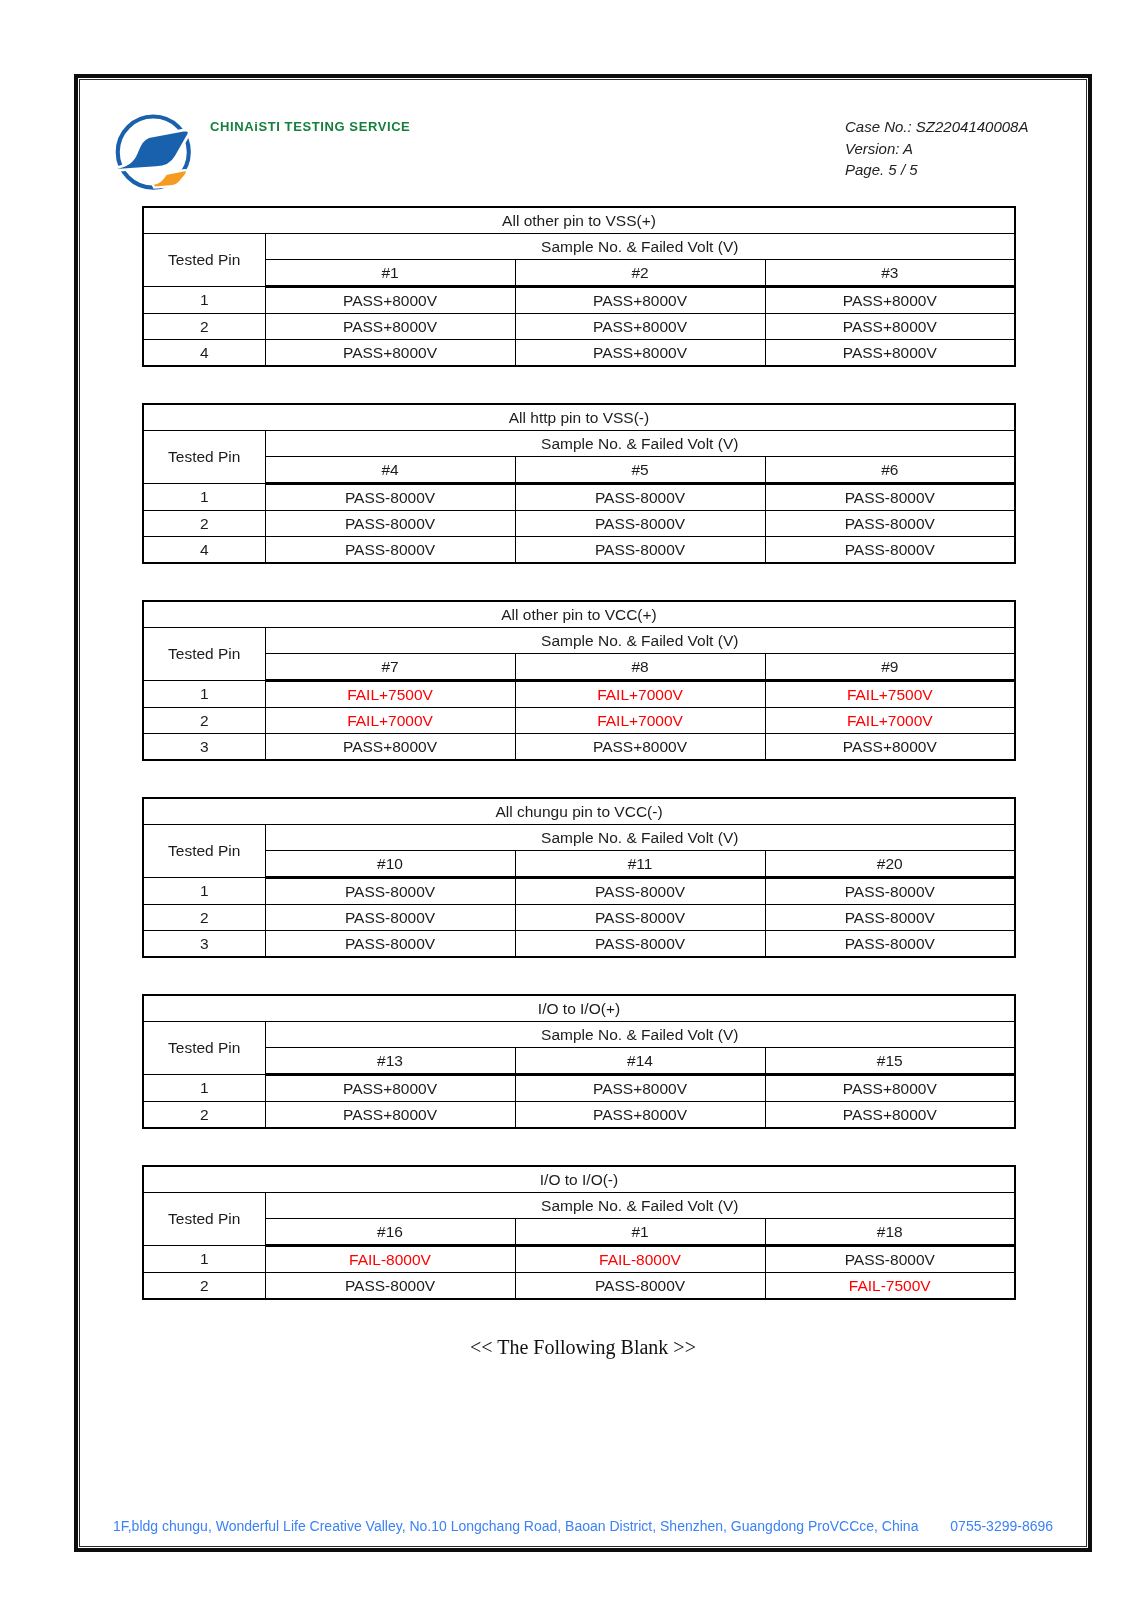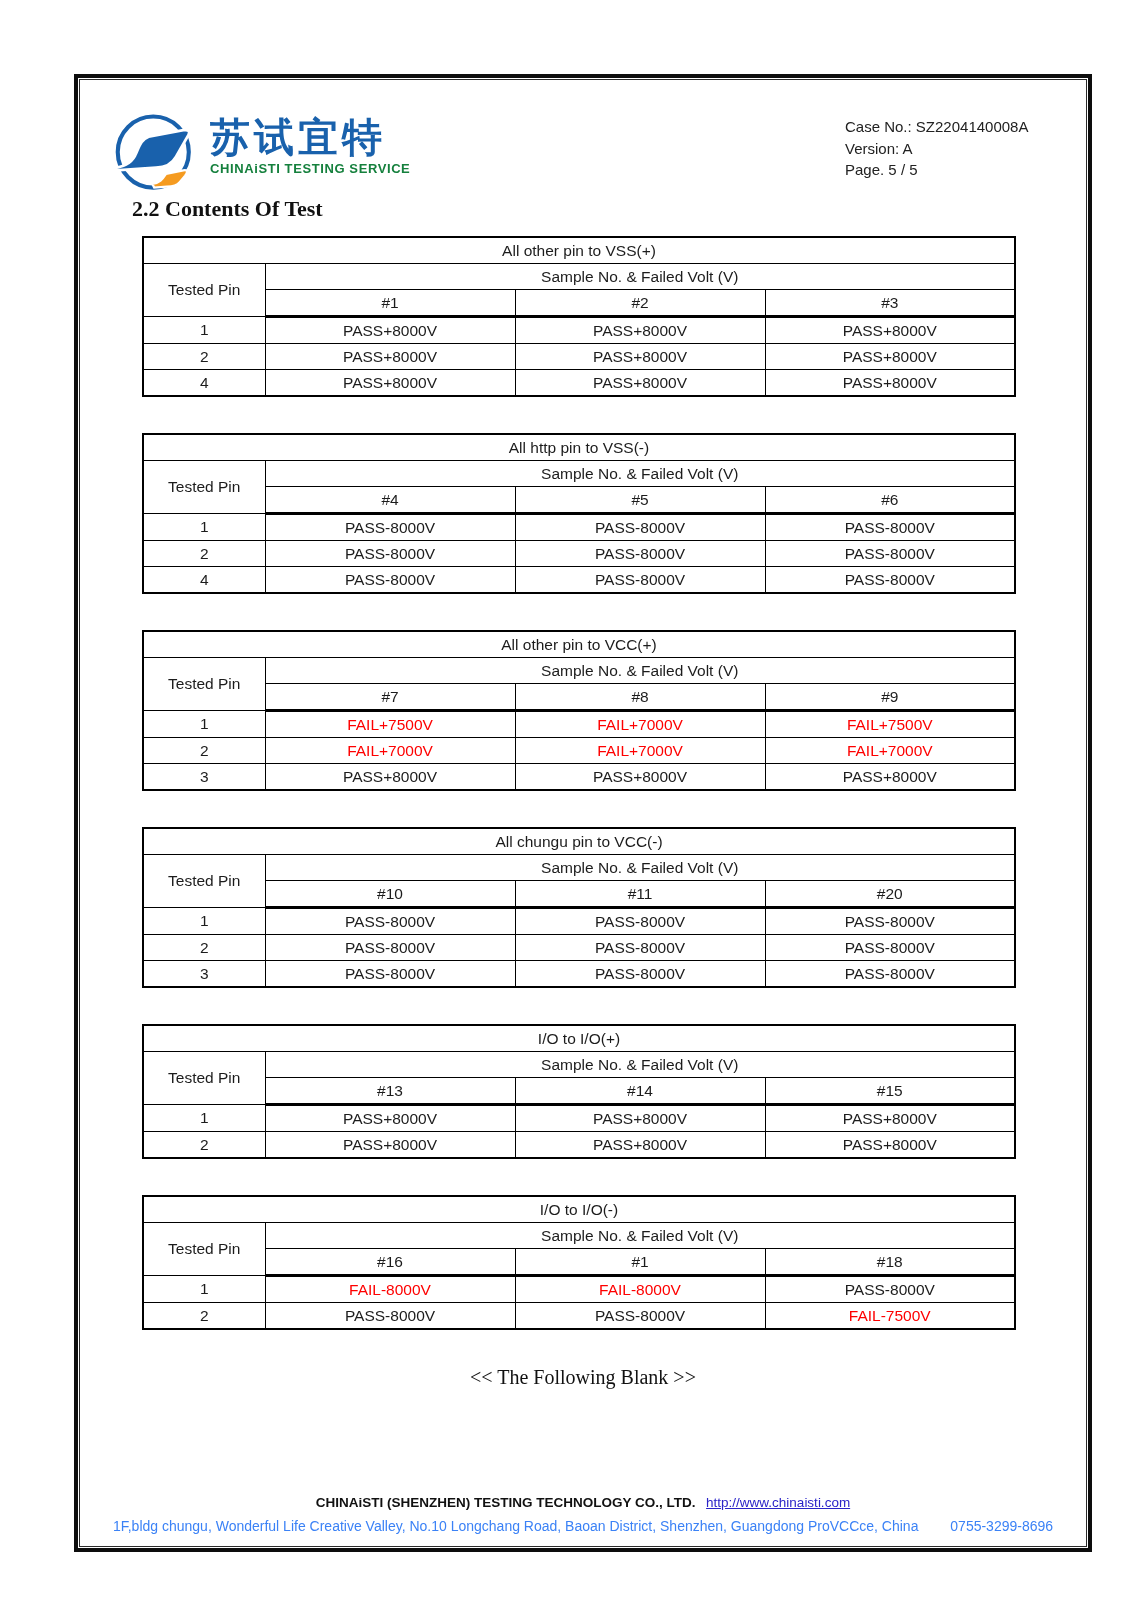--- a/index.html
+++ b/index.html
@@ -23,21 +23,21 @@
   .logo-text{margin-left:8px;padding-top:4px;}
   .logo-cn{
     font-family:sans-serif;font-weight:bold;font-size:40px;line-height:42px;
     color:#1961ac;letter-spacing:4px;white-space:nowrap;
   }
   .logo-sub{
     font-size:13px;font-weight:bold;color:#15803d;letter-spacing:0.6px;
     margin-top:3px;white-space:nowrap;
   }
   .case-info{
-    position:absolute;left:765px;top:36px;font-size:15px;line-height:21.5px;color:#222;
+    position:absolute;left:765px;top:36px;font-size:15px;line-height:21.5px;color:#222;font-style:italic;
   }
   
   .heading{
     margin:4px 0 0 52px;
     font-family:"Liberation Serif",serif;font-weight:bold;font-size:22px;color:#111;
   }
   
   .tables{margin:14px 12px 0 62px;width:748px;}
   table.test-table{
     border-collapse:collapse;table-layout:fixed;width:874px;
@@ -72,32 +72,30 @@
     <div class="header">
       <div class="logo">
         <svg class="logo-mark" viewBox="0 0 100 90" xmlns="http://www.w3.org/2000/svg">
           <circle cx="47" cy="44" r="39" fill="none" stroke="#1961ac" stroke-width="4.5"></circle>
           <path d="M2 62 C14 60 22 57 27 48 C31 40 33 30 42 27 L80 20
                    C87 19 88 22 84 28 L72 49 C67 58 60 61 50 61 L6 64 Z" fill="#1961ac" stroke="#ffffff" stroke-width="3"></path>
           <path d="M46 79 C54 78 57 74 61 68 L80 64 C85 63 85 66 82 70 L76 77
                    C73 81 69 82 62 82 L48 83 Z" fill="#f59b20" stroke="#ffffff" stroke-width="2.5"></path>
         </svg>
         <div class="logo-text">
-          <div class="logo-cn">苏试宜特</div>
           <div class="logo-sub">CHINAiSTI TESTING SERVICE</div>
         </div>
       </div>
       <div class="case-info">
         <div>Case No.: SZ2204140008A</div>
         <div>Version: A</div>
         <div>Page. 5 / 5</div>
       </div>
     </div>
 
-    <div class="heading">2.2 Contents Of Test</div>
 
     <div class="tables">
         <table class="test-table">
           <colgroup>
             <col class="col-pin">
             <col class="col-s">
             <col class="col-s">
             <col class="col-s">
           </colgroup>
           <tbody>
@@ -319,24 +317,20 @@
               <td class="t-val tl">PASS-8000V</td>
               <td class="t-val tl fail">FAIL-7500V</td>
             </tr>
           </tbody>
         </table>
       </div>
 
     <div class="following-blank">&lt;&lt; The Following Blank &gt;&gt;</div>
 
     <div class="footer">
-      <div>
-        <span class="footer-company">CHINAiSTI (SHENZHEN) TESTING TECHNOLOGY CO., LTD.</span>
-        <a class="footer-link" href="#">http://www.chinaisti.com</a>
-      </div>
       <div class="footer-address">
         <span>1F,bldg chungu, Wonderful Life Creative Valley, No.10 Longchang Road, Baoan District, Shenzhen, Guangdong ProVCCce, China</span>
         <span class="footer-phone">0755-3299-8696</span>
       </div>
     </div>
 
   </div>
 </div>
 
 </body></html>

